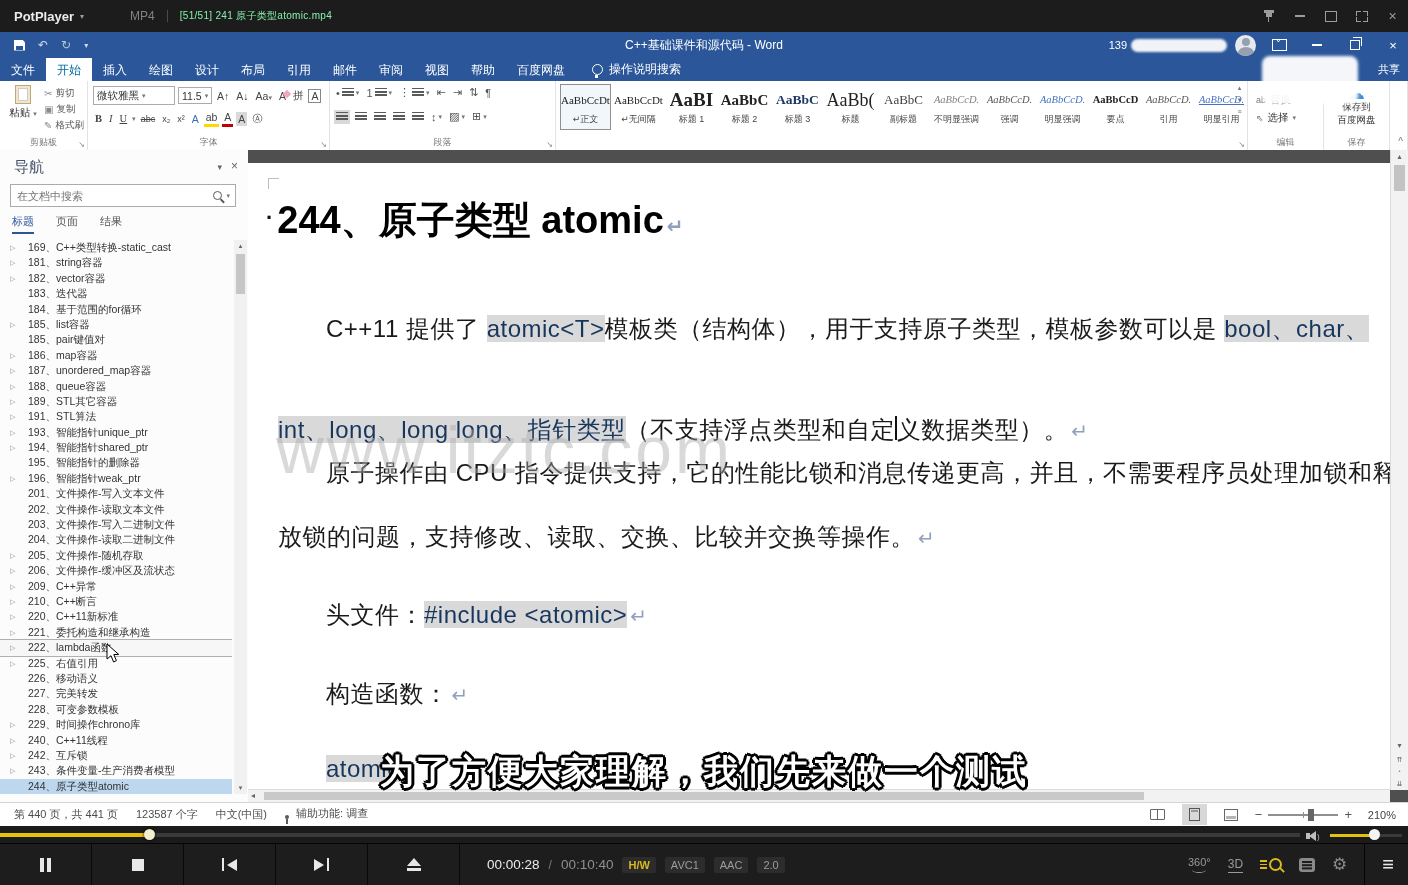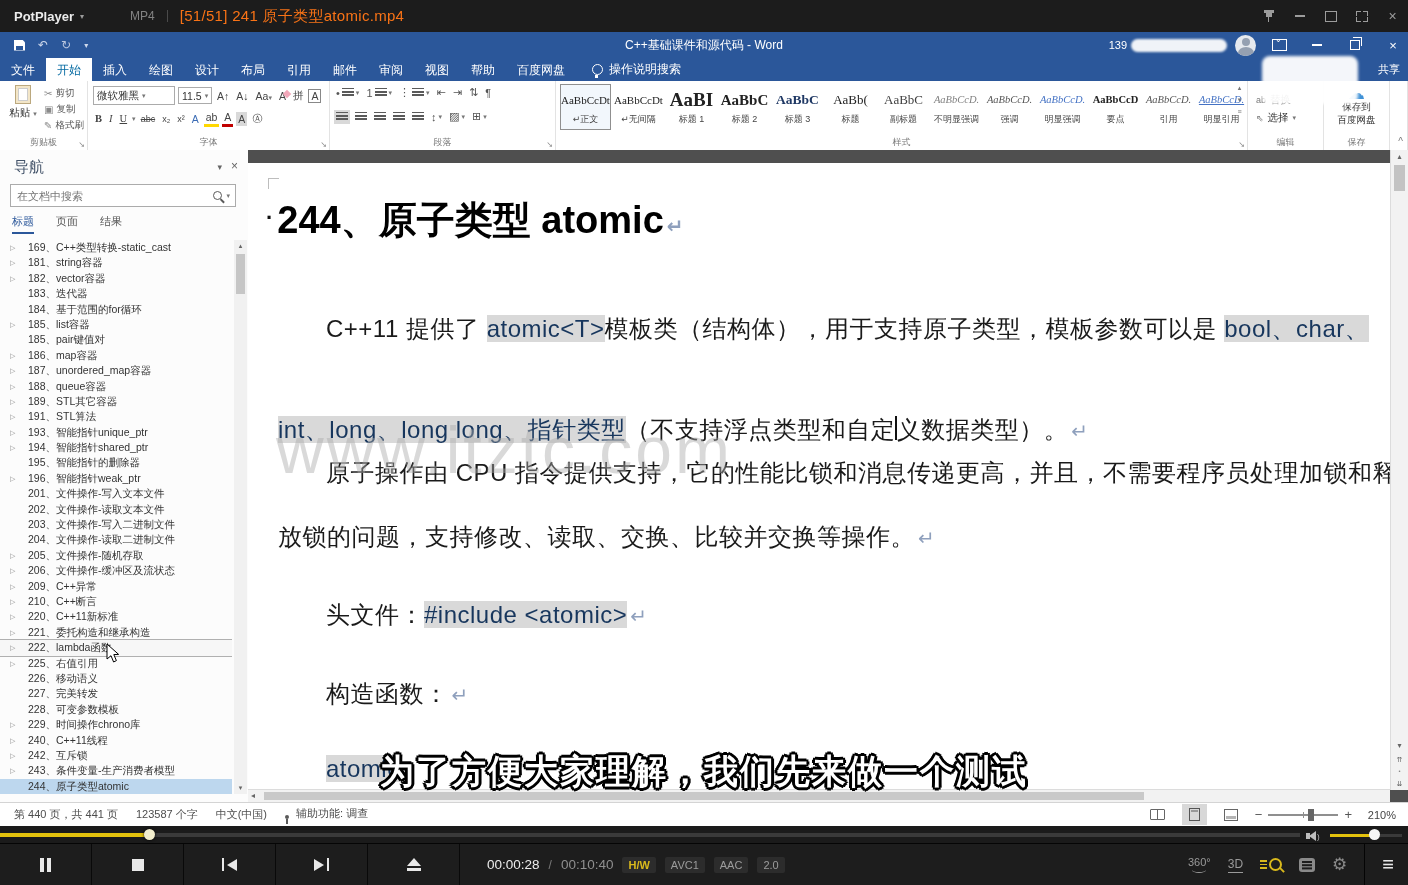--- a/index.html
+++ b/index.html
@@ -3,21 +3,21 @@
 <meta charset="utf-8">
 <style>
 html,body{margin:0;padding:0;background:#000}
 .screen{position:relative;width:1408px;height:885px;overflow:hidden;background:#000;font-family:"Liberation Sans","DejaVu Sans",sans-serif;cursor:default}
 
 .pp-tb{position:absolute;top:0;left:0;right:0;height:32px;background:#1c1c1c;display:flex;align-items:center;color:#ddd}
 .pp-app{margin-left:14px;font-weight:bold;font-size:13px;color:#ececec;display:flex;align-items:center;gap:6px}
 .pp-app .dn{font-size:8px;color:#9a9a9a}
 .pp-fmt{margin-left:46px;color:#828282;font-size:12px}
 .pp-tsep{margin:0 12px;width:1px;height:12px;background:#4a4a4a}
-.pp-title{font-size:15px;color:#f97316;letter-spacing:.3px}
+.pp-title{font-size:10px;color:#86efac;letter-spacing:.3px}
 .pp-win{margin-left:auto;display:flex;align-items:center;height:100%}
 .pp-wbtn{width:31px;height:100%;display:flex;align-items:center;justify-content:center;color:#9c9c9c;font-size:14px}
 .pin{display:flex;flex-direction:column;align-items:center}
 .pin-t{width:10px;height:3px;background:#9c9c9c}.pin-m{width:6px;height:4px;background:#9c9c9c}.pin-s{width:1.5px;height:5px;background:#9c9c9c}
 .minbar{width:10px;height:2px;background:#9c9c9c}
 .maxbox{width:10px;height:9px;border:1.5px solid #9c9c9c}
 .fsic{position:relative;width:12px;height:11px}
 .fsic i{position:absolute;width:4px;height:4px;border:0 solid #9c9c9c}
 .fsic .c1{left:0;top:0;border-left-width:1.5px;border-top-width:1.5px}
 .fsic .c2{right:0;top:0;border-right-width:1.5px;border-top-width:1.5px}
@@ -90,21 +90,21 @@
 .g-styles{width:692px;padding:3px 0 0 4px;box-sizing:border-box}
 .sgal{display:flex;gap:2px}
 .stitem{width:49px;height:44px;border:1px solid transparent;text-align:center;overflow:hidden}
 .stitem.sel{border-color:#8f8f8f;background:#f2f7fc}
 .stprev{height:28px;line-height:30px;white-space:nowrap;color:#222;font-family:"Liberation Serif",serif}
 .stlabel{font-size:9px;color:#444;white-space:nowrap}
 .pv-n,.pv-nn{font-size:11px}
 .pv-h1{font-size:19px;font-weight:bold}
 .pv-h2{font-size:15px;font-weight:bold}
 .pv-h3{font-size:13.5px;font-weight:bold;color:#1f3864}
-.pv-t{font-size:13px}
+.pv-t{font-size:18px}
 .pv-st{font-size:13px;color:#404040}
 .pv-se{font-style:italic;color:#808080;font-size:10.5px}
 .pv-e{font-style:italic;color:#555;font-size:10.5px}
 .pv-ie{font-style:italic;color:#4472c4;font-size:10.5px}
 .pv-s{font-weight:bold;font-size:10.5px}
 .pv-q{font-style:italic;color:#555;font-size:10.5px}
 .pv-iq{font-style:italic;color:#4472c4;font-size:10.5px;text-decoration:underline}
 .sscroll{position:absolute;right:1px;top:3px;width:13px;display:flex;flex-direction:column;gap:4px;align-items:center;font-size:7px;color:#777}
 .g-edit{width:76px;font-size:10.5px;color:#333}
 .erow{position:absolute;left:8px;display:flex;align-items:center;gap:4px;white-space:nowrap}
@@ -483,21 +483,20 @@
           <div class="stitem">
             <div class="stprev pv-iq">AaBbCcD.</div>
             <div class="stlabel">明显引用</div>
           </div>
         </div>
       <div class="sscroll">
         <span>▴</span>
         <span>▾</span>
         <span>≡</span>
       </div>
-      <div class="glabel">样式</div>
       <span class="launch">↘</span>
     </div>
     <div class="rg g-edit">
       <div class="erow" style="top:12px">
           <span class="eico">ab</span>
           <span>替换</span>
         </div>
       <div class="erow" style="top:30px">
           <span class="eico">⇖</span>
           <span>选择</span>

